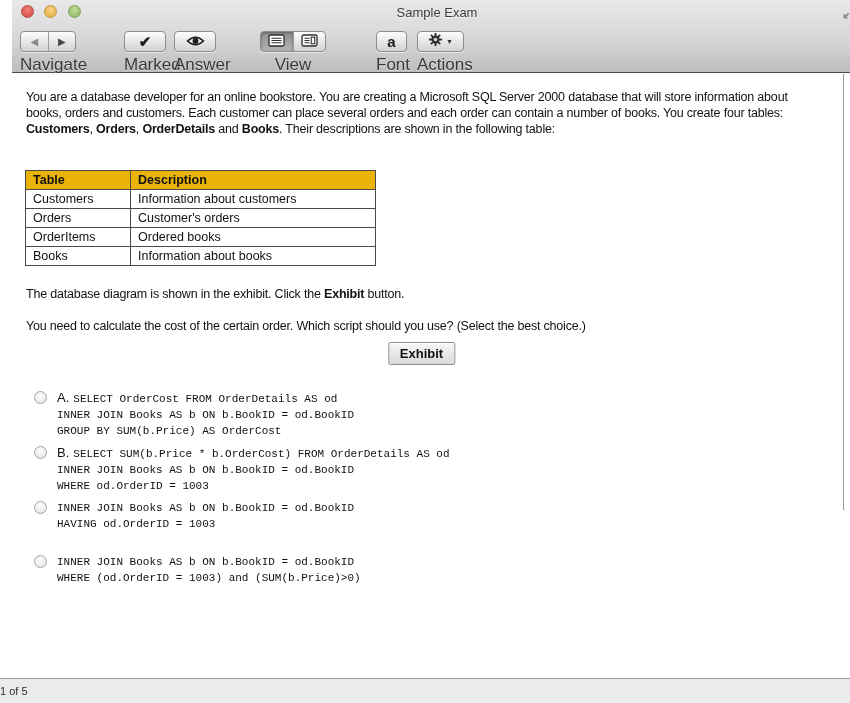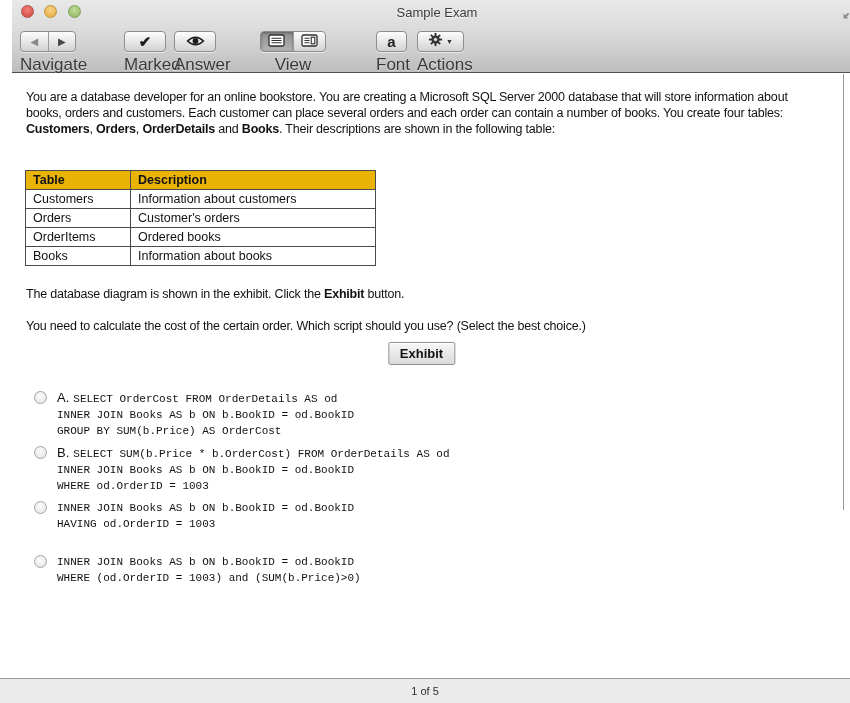--- a/index.html
+++ b/index.html
@@ -66,21 +66,21 @@
   .options { position:absolute; top:316px; left:34px; width:760px; }
   .option { position:relative; padding-left:23px; margin-bottom:6px; min-height:48px; }
   .radio { position:absolute; left:0; top:1px; width:13px; height:13px; border-radius:50%;
            border:1px solid #a3a3a3; background:radial-gradient(circle at 45% 35%, #fbfbfb, #e3e3e3); }
   .opt-line { font-size:13px; line-height:16px; color:#111; white-space:pre-wrap; }
   .opt-letter { font-family:"Liberation Sans",sans-serif; font-size:13px; margin-right:4px; }
   .code { font-family:"Liberation Mono","DejaVu Sans Mono",monospace; font-size:11px; }
 
   
   .statusbar { position:absolute; left:0; bottom:0; width:850px; height:25px;
-               background:#ebebeb; border-top:1px solid #9b9b9b; text-align:center;
+               background:#ebebeb; border-top:1px solid #9b9b9b; 
                font-size:11px; color:#2e2e2e; line-height:24px; }
 </style>
 </head>
 <body>
 
 <div class="window">
 
   <div class="chrome">
     <div class="traffic">
       <span class="tl red"></span>

